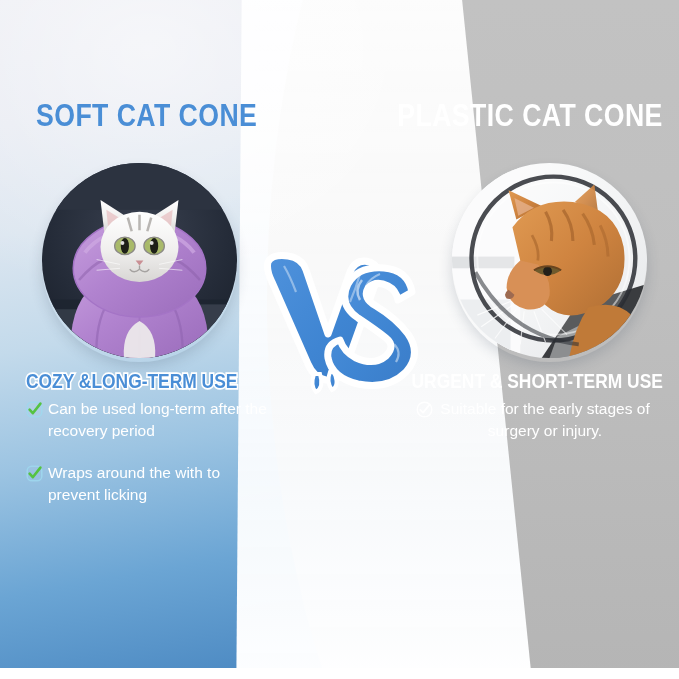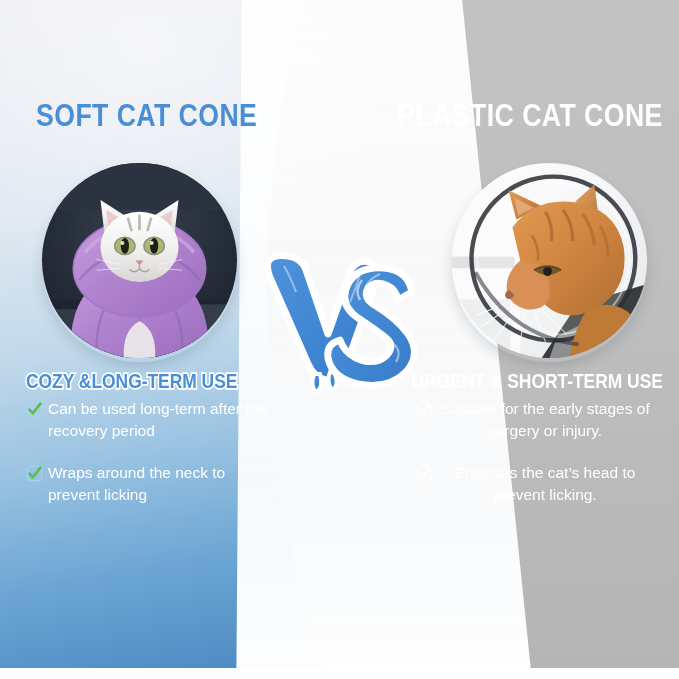--- a/index.html
+++ b/index.html
@@ -380,45 +380,36 @@
       <span class="bullet-text">Can be used long-term after the recovery period</span>
     </div>
 
     <div class="bullet">
       <span class="bullet-icon">
         <svg viewBox="0 0 17 17">
           <rect x="1.2" y="1.2" width="14.6" height="14.6" rx="4.5" fill="none" stroke="#9fd8ef" stroke-width="1.5" opacity="0.85"></rect>
           <path d="M3.6 8.6 L6.8 12.2 L14.4 2.6" fill="none" stroke="#55c341" stroke-width="2.6" stroke-linecap="round" stroke-linejoin="round"></path>
         </svg>
       </span>
-      <span class="bullet-text">Wraps around the neck to prevent licking</span>
+      <span class="bullet-text">Wraps around the with to prevent licking</span>
     </div>
 
 
 
   </div>
 
   <div class="bullets bullets-right">
 
     <div class="bullet">
       <span class="bullet-icon">
         <svg viewBox="0 0 17 17">
           <circle cx="8.5" cy="8.5" r="7.3" fill="none" stroke="#ffffff" stroke-width="1.4" opacity="0.95"></circle>
           <path d="M4.3 8.8 L7.1 11.6 L13.6 3.6" fill="none" stroke="#ffffff" stroke-width="1.8" stroke-linecap="round" stroke-linejoin="round"></path>
         </svg>
       </span>
       <span class="bullet-text">Suitable for the early stages of surgery or injury.</span>
     </div>
 
-    <div class="bullet">
-      <span class="bullet-icon">
-        <svg viewBox="0 0 17 17">
-          <circle cx="8.5" cy="8.5" r="7.3" fill="none" stroke="#ffffff" stroke-width="1.4" opacity="0.95"></circle>
-          <path d="M4.3 8.8 L7.1 11.6 L13.6 3.6" fill="none" stroke="#ffffff" stroke-width="1.8" stroke-linecap="round" stroke-linejoin="round"></path>
-        </svg>
-      </span>
-      <span class="bullet-text">Encloses the cat’s head to prevent licking.</span>
-    </div>
 
 
   </div>
 
 </div>
 
 </body></html>

